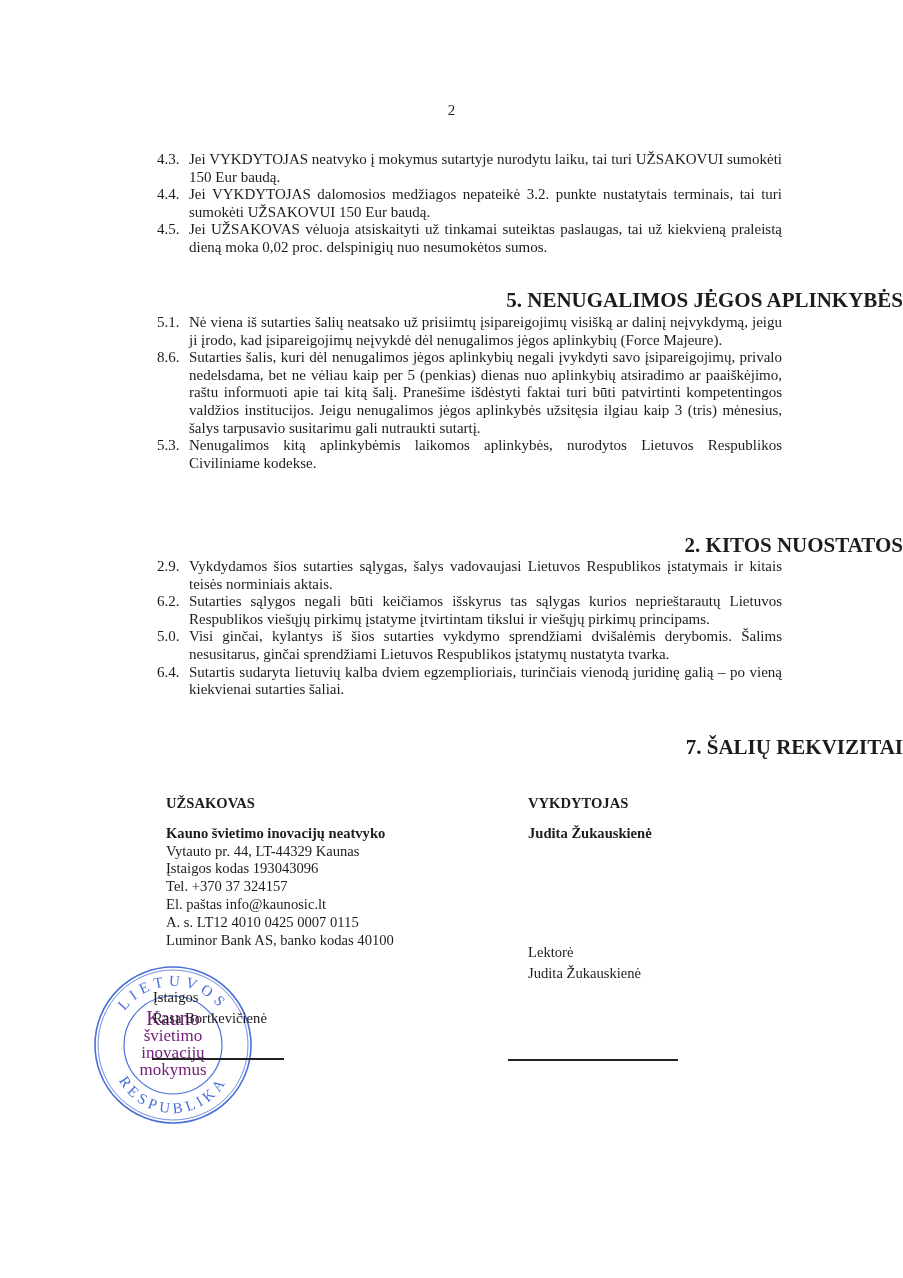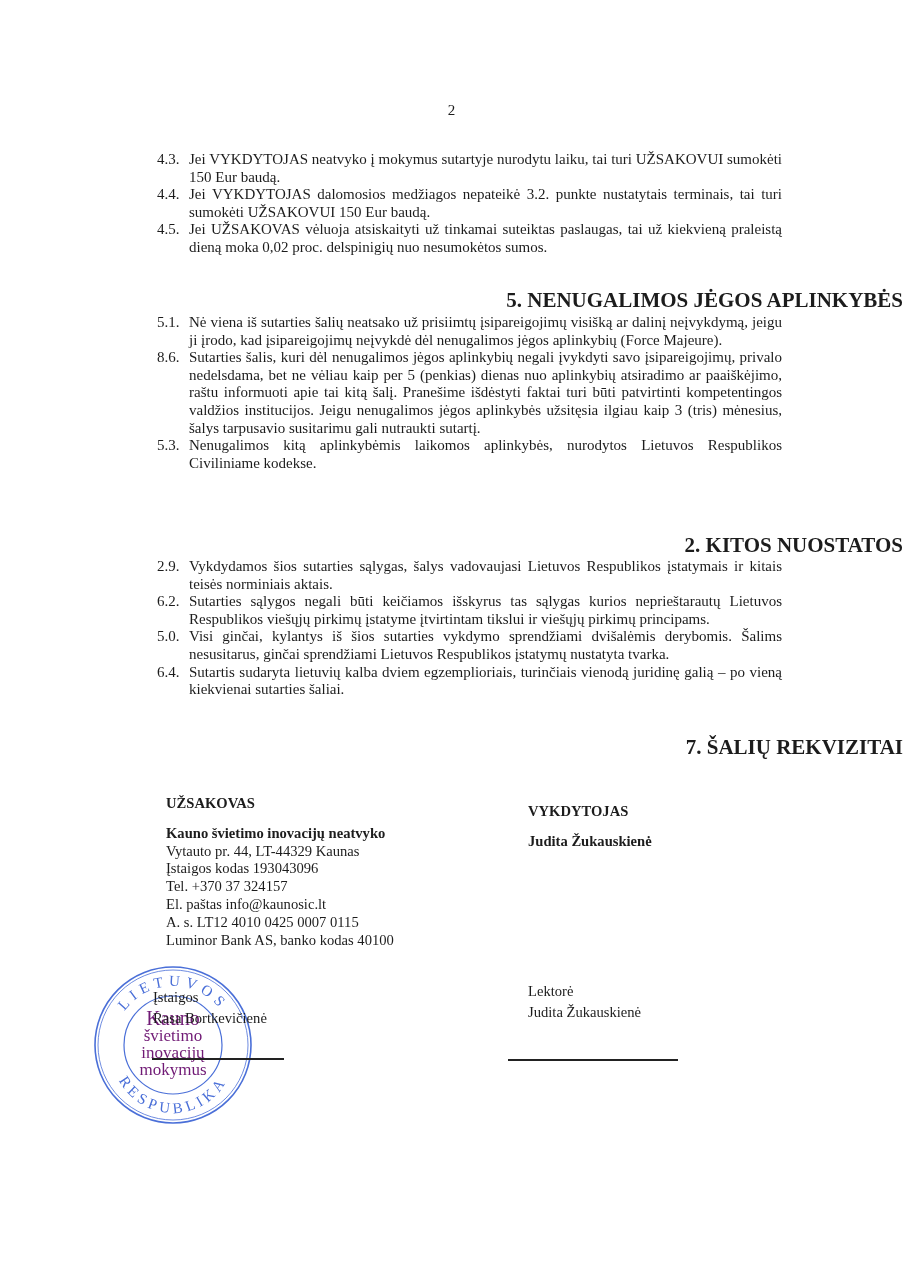--- a/index.html
+++ b/index.html
@@ -80,21 +80,21 @@
   <div style="height:12px;"></div>
   <div class="bold">Kauno švietimo inovacijų neatvyko</div>
   <div>Vytauto pr. 44, LT-44329 Kaunas</div>
   <div>Įstaigos kodas 193043096</div>
   <div>Tel. +370 37 324157</div>
   <div>El. paštas info@kaunosic.lt</div>
   <div>A. s. LT12 4010 0425 0007 0115</div>
   <div>Luminor Bank AS, banko kodas 40100</div>
 </div>
 
-<div class="col" style="left:528px; top:795px; width:250px;margin-top:8px;">
+<div class="col" style="left:528px; top:795px; width:250px;">
   <div class="bold">VYKDYTOJAS</div>
   <div style="height:12px;"></div>
   <div class="bold">Judita Žukauskienė</div>
 </div>
 
 <div class="stamp">
   <svg width="162" height="162" viewBox="0 0 162 162">
     <defs>
       <path id="arcTop" d="M 22 81 A 59 59 0 0 1 140 81"></path>
       <path id="arcBot" d="M 20 88 A 61 61 0 0 0 142 88"></path>
@@ -116,17 +116,17 @@
     <div>mokymus</div>
   </div>
 </div>
 
 <div class="col" style="left:153px; top:987px; width:180px; line-height:21px;">
   <div>Įstaigos</div>
   <div>Rasa Bortkevičienė</div>
 </div>
 <div class="sigline" style="left:152px; top:1058px; width:132px;"></div>
 
-<div class="col" style="left:528px; top:981px; width:200px; line-height:21px;">
+<div class="col" style="left:528px; top:942px; width:200px; line-height:21px;">
   <div>Lektorė</div>
   <div>Judita Žukauskienė</div>
 </div>
 <div class="sigline" style="left:508px; top:1059px; width:170px;"></div>
 
 </body></html>

